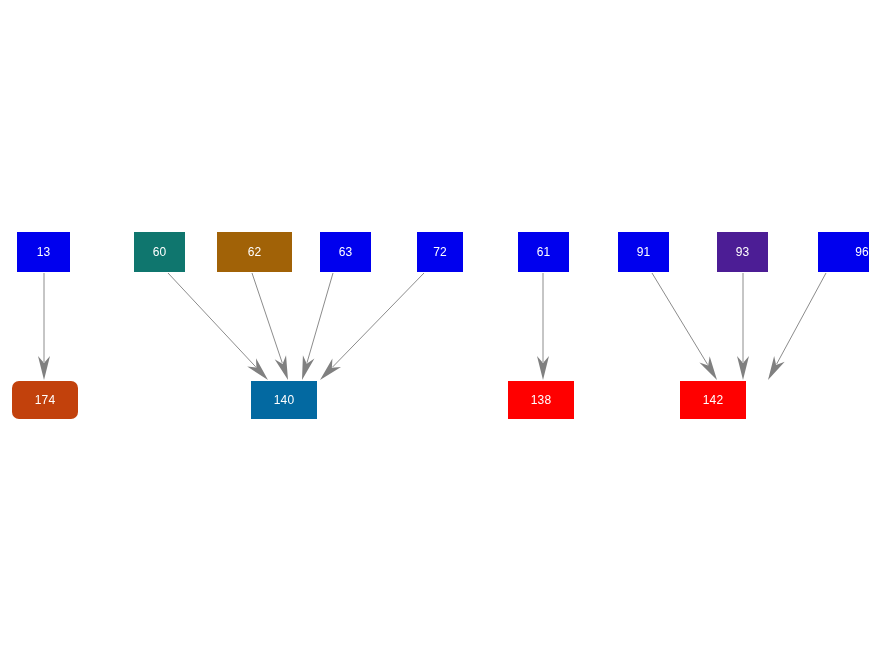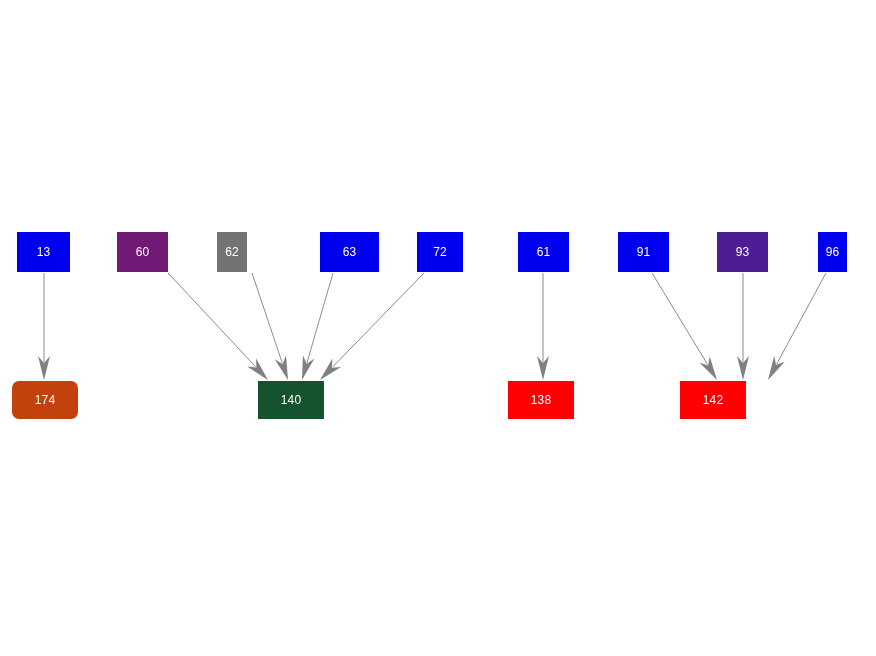--- a/index.html
+++ b/index.html
@@ -92,48 +92,48 @@
       <g>
         <line x1="826" y1="273" x2="776.5778606605876" y2="364.17532602270916" stroke="#8c8c8c" stroke-width="1"></line>
         <polygon points="768,380 774.1622562216864,356.0411478100831 776.1013128461104,365.05447457700313 784.7120388732137,361.7597215838081" fill="#808080"></polygon>
       </g>
     </svg>
 
   <div id="node-layer">
       <div class="node node-source" style="left: 17px; top: 232px; width: 53px; height: 40px; background: rgb(0, 0, 238);">
         <span class="node-label" style="color: rgb(255, 255, 255);">13</span>
       </div>
-      <div class="node node-source" style="left: 117px; top: 232px; width: 51px; height: 40px; background: #701a75;">
+      <div class="node node-source" style="left: 134px; top: 232px; width: 51px; height: 40px; background: #0f766e;">
         <span class="node-label" style="color: rgb(255, 255, 255);">60</span>
       </div>
-      <div class="node node-source" style="left: 217px; top: 232px; width: 30px; height: 40px; background: #737373;">
+      <div class="node node-source" style="left: 217px; top: 232px; width: 75px; height: 40px; background: #a16207;">
         <span class="node-label" style="color: rgb(255, 255, 255);">62</span>
       </div>
-      <div class="node node-source" style="left: 320px; top: 232px; width: 59px; height: 40px; background: rgb(0, 0, 238);">
+      <div class="node node-source" style="left: 320px; top: 232px; width: 51px; height: 40px; background: rgb(0, 0, 238);">
         <span class="node-label" style="color: rgb(255, 255, 255);">63</span>
       </div>
       <div class="node node-source" style="left: 417px; top: 232px; width: 46px; height: 40px; background: rgb(0, 0, 238);">
         <span class="node-label" style="color: rgb(255, 255, 255);">72</span>
       </div>
       <div class="node node-source" style="left: 518px; top: 232px; width: 51px; height: 40px; background: rgb(0, 0, 238);">
         <span class="node-label" style="color: rgb(255, 255, 255);">61</span>
       </div>
       <div class="node node-source" style="left: 618px; top: 232px; width: 51px; height: 40px; background: rgb(0, 0, 238);">
         <span class="node-label" style="color: rgb(255, 255, 255);">91</span>
       </div>
       <div class="node node-source" style="left: 717px; top: 232px; width: 51px; height: 40px; background: #4c1d95;">
         <span class="node-label" style="color: rgb(255, 255, 255);">93</span>
       </div>
-      <div class="node node-source" style="left: 818px; top: 232px; width: 29px; height: 40px; background: rgb(0, 0, 238);">
+      <div class="node node-source" style="left: 818px; top: 232px; width: 51px; height: 40px; background: rgb(0, 0, 238); justify-content: flex-end;">
         <span class="node-label" style="color: rgb(255, 255, 255);">96</span>
       </div>
       <div class="node node-target" style="left: 12px; top: 381px; width: 66px; height: 38px; background: #c2410c; border-radius: 7px;">
         <span class="node-label" style="color: rgb(255, 255, 255);">174</span>
       </div>
-      <div class="node node-target" style="left: 258px; top: 381px; width: 66px; height: 38px; background: #14532d;">
+      <div class="node node-target" style="left: 251px; top: 381px; width: 66px; height: 38px; background: #0369a1;">
         <span class="node-label" style="color: rgb(255, 255, 255);">140</span>
       </div>
       <div class="node node-target" style="left: 508px; top: 381px; width: 66px; height: 38px; background: rgb(255, 0, 0);">
         <span class="node-label" style="color: rgb(255, 255, 255);">138</span>
       </div>
       <div class="node node-target" style="left: 680px; top: 381px; width: 66px; height: 38px; background: rgb(255, 0, 0);">
         <span class="node-label" style="color: rgb(255, 255, 255);">142</span>
       </div>
     </div>
 

